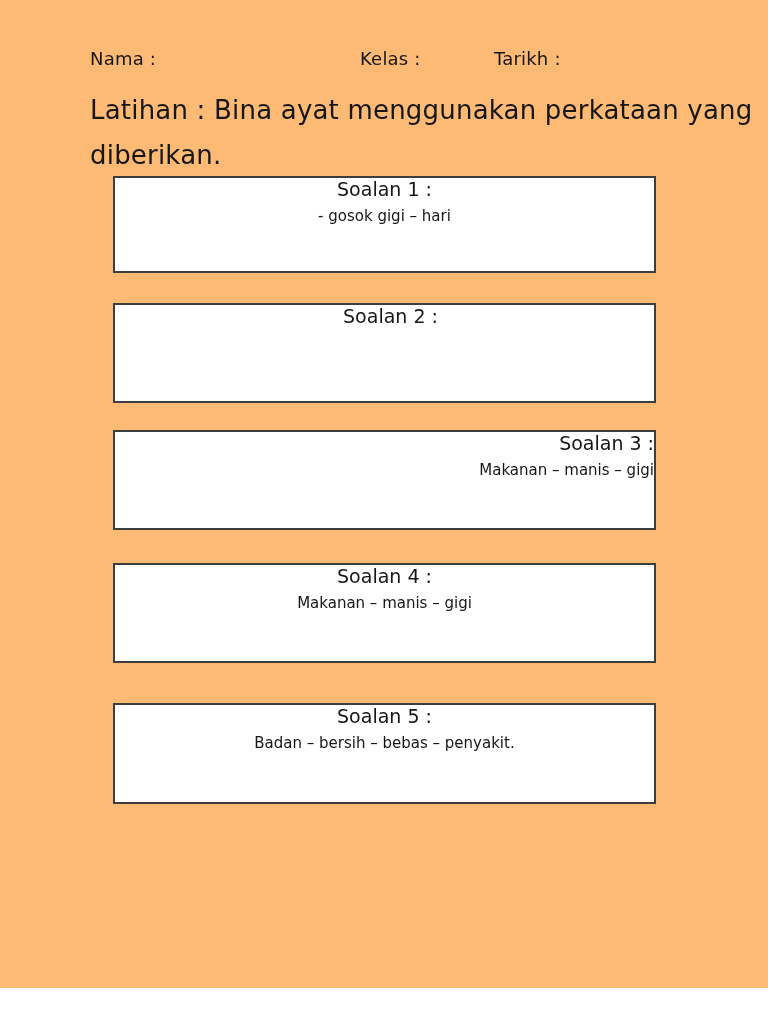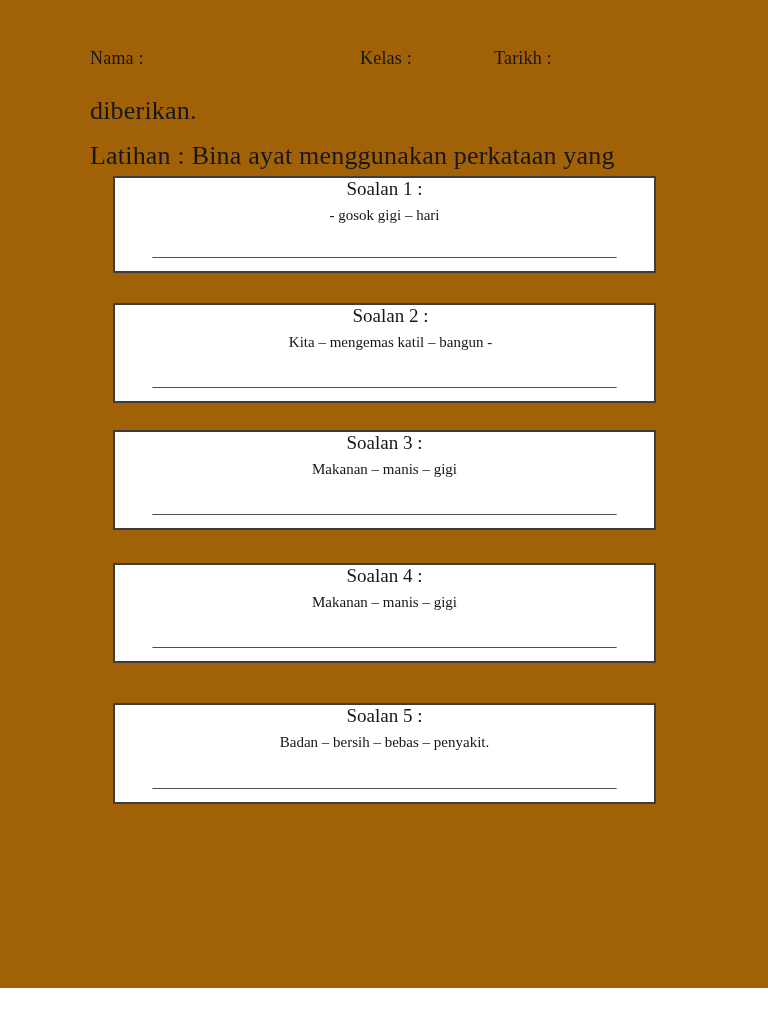--- a/index.html
+++ b/index.html
@@ -8,23 +8,22 @@
     width: 768px;
     height: 1024px;
     background: #ffffff;
     font-family: "DejaVu Sans", sans-serif;
     color: #161616;
   }
   .page {
     position: relative;
     width: 768px;
     height: 988px;
-    background: #a16207;
+    background: #fdba74;
     overflow: hidden;
-    font-family: Liberation Serif, serif;
   }
   .header-label {
     position: absolute;
     top: 48px;
     font-size: 18px;
     font-weight: 500;
     letter-spacing: 0.2px;
     white-space: nowrap;
   }
   .nama   { left: 90px; }
@@ -46,21 +45,21 @@
   .soalan-box {
     position: absolute;
     left: 113px;
     width: 543px;
     border: 2px solid #3d3d3d;
     background: #ffffff;
     text-align: center;
   }
   .box-1 { top: 176px; height: 97px;  }
   .box-2 { top: 303px; height: 100px; padding-left: 12px; }
-  .box-3 { top: 430px; height: 100px; }
+  .box-3 { top: 430px; height: 100px; text-align: right; }
   .box-4 { top: 563px; height: 100px; }
   .box-5 { top: 703px; height: 101px; }
 
   .q-label {
     font-size: 19px;
     font-weight: 500;
     white-space: nowrap;
   }
   .q-words {
     margin-top: 7px;
@@ -83,33 +82,32 @@
 </head>
 <body>
 
 <div class="page">
 
   <div class="header-label nama">Nama :</div>
   <div class="header-label kelas">Kelas :</div>
   <div class="header-label tarikh">Tarikh :</div>
 
   <div class="instruction">
+    <span class="line">Latihan : Bina ayat menggunakan perkataan yang</span>
     <span class="line">diberikan.</span>
-    <span class="line">Latihan : Bina ayat menggunakan perkataan yang</span>
   </div>
 
   <div class="soalan-box box-1">
     <div class="q-label">Soalan 1 :</div>
     <div class="q-words">- gosok gigi – hari</div>
     <div class="q-blank">__________________________________________________________</div>
   </div>
 
   <div class="soalan-box box-2">
     <div class="q-label">Soalan 2 :</div>
-    <div class="q-words">Kita – mengemas katil – bangun -</div>
     <div class="q-blank">__________________________________________________________</div>
   </div>
 
   <div class="soalan-box box-3">
     <div class="q-label">Soalan 3 :</div>
     <div class="q-words">Makanan – manis – gigi</div>
     <div class="q-blank">__________________________________________________________</div>
   </div>
 
   <div class="soalan-box box-4">

